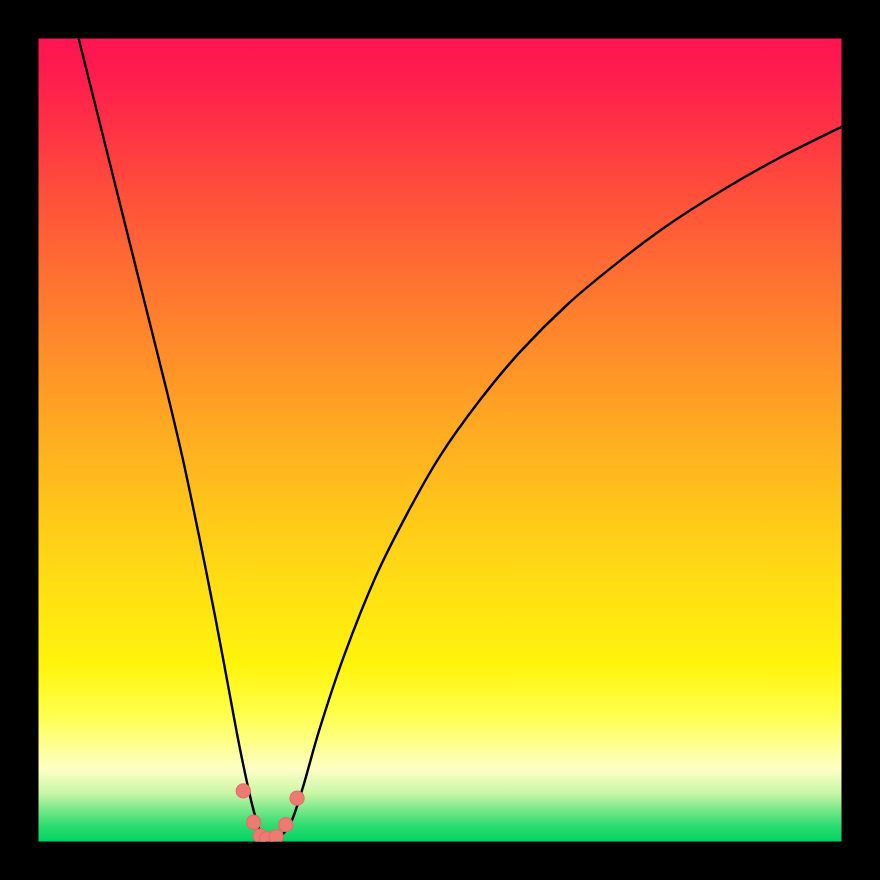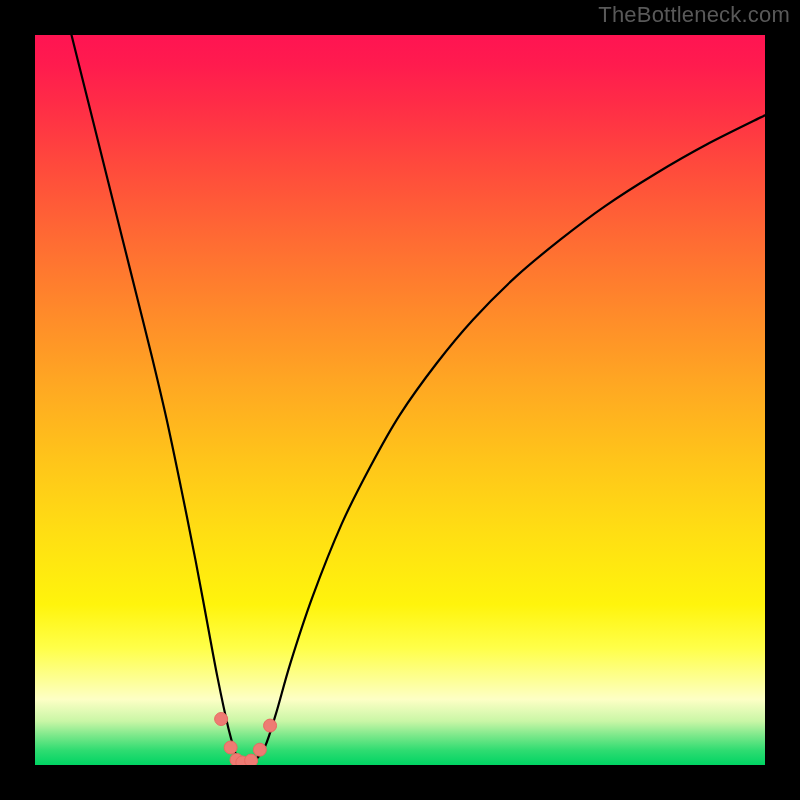--- a/index.html
+++ b/index.html
@@ -63,21 +63,20 @@
     width: 730px;
     height: 730px;
     z-index: 5;
   }
 </style>
 </head>
 <body>
 
 <div class="frame">
 
-  <div class="watermark">TheBottleneck.com</div>
 
   <div class="plot-bg"></div>
 
   <svg class="curve" viewBox="0 0 730 730" preserveAspectRatio="none">
     <path id="curve-path" fill="none" stroke="#000000" stroke-width="2.2" stroke-linecap="round" stroke-linejoin="round" d="M 36.50 0.00 C 37.72 4.87, 40.15 14.60, 43.80 29.20 C 47.45 43.80, 53.53 68.13, 58.40 87.60 C 63.27 107.07, 68.13 126.53, 73.00 146.00 C 77.87 165.47, 82.73 184.93, 87.60 204.40 C 92.47 223.87, 97.33 243.33, 102.20 262.80 C 107.07 282.27, 111.93 301.13, 116.80 321.20 C 121.67 341.27, 126.53 361.35, 131.40 383.25 C 136.27 405.15, 141.13 428.88, 146.00 452.60 C 150.87 476.33, 156.34 503.70, 160.60 525.60 C 164.86 547.50, 167.90 564.53, 171.55 584.00 C 175.20 603.47, 178.85 624.15, 182.50 642.40 C 186.15 660.65, 190.41 680.73, 193.45 693.50 C 196.49 706.27, 198.93 713.33, 200.75 719.05 C 202.58 724.77, 202.58 726.23, 204.40 727.81 C 206.22 729.39, 209.27 728.78, 211.70 728.54 C 214.13 728.30, 215.96 729.15, 219.00 726.35 C 222.04 723.55, 226.30 719.66, 229.95 711.75 C 233.60 703.84, 236.64 692.89, 240.90 678.90 C 245.16 664.91, 249.42 647.27, 255.50 627.80 C 261.58 608.33, 268.88 585.22, 277.40 562.10 C 285.92 538.98, 296.87 511.00, 306.60 489.10 C 316.33 467.20, 326.07 448.95, 335.80 430.70 C 345.53 412.45, 354.05 396.63, 365.00 379.60 C 375.95 362.57, 389.33 344.32, 401.50 328.50 C 413.67 312.68, 424.62 299.30, 438.00 284.70 C 451.38 270.10, 467.20 254.28, 481.80 240.90 C 496.40 227.52, 511.00 215.96, 525.60 204.40 C 540.20 192.84, 553.58 182.50, 569.40 171.55 C 585.22 160.60, 603.47 149.04, 620.50 138.70 C 637.53 128.36, 653.35 119.23, 671.60 109.50 C 689.85 99.77, 720.27 85.17, 730.00 80.30 "></path>
     <g id="markers">
         <circle cx="186.15" cy="684.01" r="6.5" fill="#ee7b73" stroke="#e86a62" stroke-width="1"></circle>
         <circle cx="195.64" cy="712.48" r="6.5" fill="#ee7b73" stroke="#e86a62" stroke-width="1"></circle>
         <circle cx="201.48" cy="724.89" r="6.5" fill="#ee7b73" stroke="#e86a62" stroke-width="1"></circle>
         <circle cx="207.32" cy="727.45" r="6.5" fill="#ee7b73" stroke="#e86a62" stroke-width="1"></circle>

